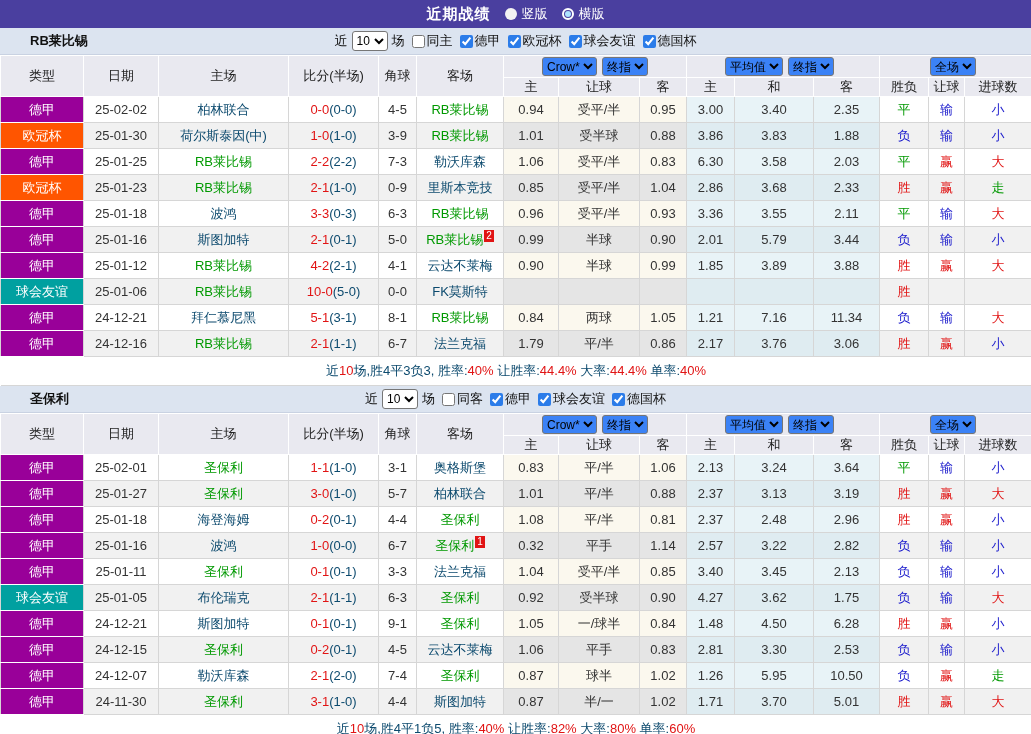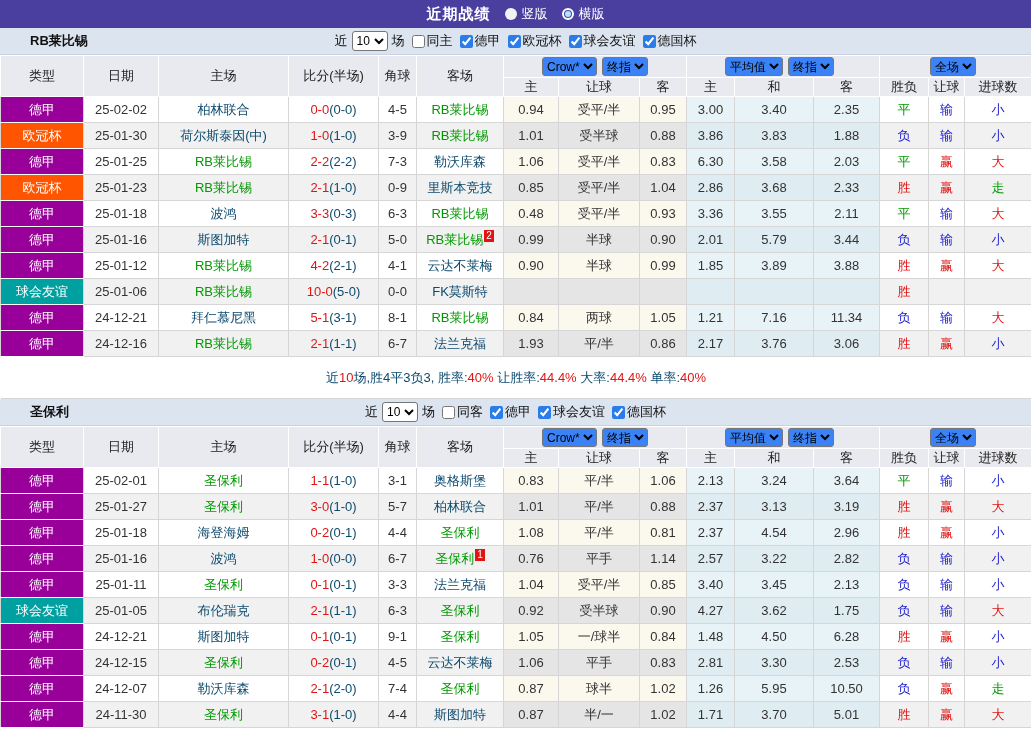--- a/index.html
+++ b/index.html
@@ -42,21 +42,21 @@
   tbody td.type.t-og { background:#ff5500; }
   tbody td.type.t-qy { background:#00a0a0; }
   tr.even td.type.t-dj { background:#990099; }
   tr.even td.type.t-og { background:#ff5500; }
   tr.even td.type.t-qy { background:#00a0a0; }
   .c-r { color:#e11414; }
   .c-b { color:#1a1acc; }
   .c-g { color:#009900; }
   .c-k { color:#0c4a6e; }
   .mark { display:inline-block; background:#e11414; color:#fff; font-size:10px; line-height:12px; padding:0 2px; margin-left:1px; vertical-align:super; }
-  tr.summary td { height:42px; background:#fff; font-size:13px; border-left:none; border-right:none; }
+  tr.summary td { height:29px; background:#fff; font-size:13px; border-left:none; border-right:none; }
 </style>
 </head>
 <body>
 
 <div class="topbar">
   <span class="title">近期战绩</span>
   <span class="radio-group">
     <span class="radio solid"></span>
     <span>竖版</span>
   </span>
@@ -199,21 +199,21 @@
             <td class="c-r">赢</td>
             <td class="c-g">走</td>
           </tr>
           <tr class="odd">
             <td class="type t-dj">德甲</td>
             <td>25-01-18</td>
             <td><span class="c-k">波鸿</span></td>
             <td><span class="c-r">3-3</span><span class="c-k">(0-3)</span></td>
             <td>6-3</td>
             <td><span class="c-g">RB莱比锡</span></td>
-            <td class="crow">0.48</td>
+            <td class="crow">0.96</td>
             <td class="crow">受平/半</td>
             <td class="crow">0.93</td>
             <td class="avgc">3.36</td>
             <td class="avgc">3.55</td>
             <td class="avgc">2.11</td>
             <td class="c-g">平</td>
             <td class="c-b">输</td>
             <td class="c-r">大</td>
           </tr>
           <tr class="even">
@@ -284,21 +284,21 @@
             <td class="c-b">输</td>
             <td class="c-r">大</td>
           </tr>
           <tr class="even">
             <td class="type t-dj">德甲</td>
             <td>24-12-16</td>
             <td><span class="c-g">RB莱比锡</span></td>
             <td><span class="c-r">2-1</span><span class="c-k">(1-1)</span></td>
             <td>6-7</td>
             <td><span class="c-k">法兰克福</span></td>
-            <td class="crow">1.93</td>
+            <td class="crow">1.79</td>
             <td class="crow">平/半</td>
             <td class="crow">0.86</td>
             <td class="avgc">2.17</td>
             <td class="avgc">3.76</td>
             <td class="avgc">3.06</td>
             <td class="c-r">胜</td>
             <td class="c-r">赢</td>
             <td class="c-b">小</td>
           </tr>
           <tr class="summary">
@@ -405,34 +405,34 @@
             <td class="type t-dj">德甲</td>
             <td>25-01-18</td>
             <td><span class="c-k">海登海姆</span></td>
             <td><span class="c-r">0-2</span><span class="c-k">(0-1)</span></td>
             <td>4-4</td>
             <td><span class="c-g">圣保利</span></td>
             <td class="crow">1.08</td>
             <td class="crow">平/半</td>
             <td class="crow">0.81</td>
             <td class="avgc">2.37</td>
-            <td class="avgc">4.54</td>
+            <td class="avgc">2.48</td>
             <td class="avgc">2.96</td>
             <td class="c-r">胜</td>
             <td class="c-r">赢</td>
             <td class="c-b">小</td>
           </tr>
           <tr class="even">
             <td class="type t-dj">德甲</td>
             <td>25-01-16</td>
             <td><span class="c-k">波鸿</span></td>
             <td><span class="c-r">1-0</span><span class="c-k">(0-0)</span></td>
             <td>6-7</td>
             <td><span class="c-g">圣保利</span><span class="mark">1</span></td>
-            <td class="crow">0.76</td>
+            <td class="crow">0.32</td>
             <td class="crow">平手</td>
             <td class="crow">1.14</td>
             <td class="avgc">2.57</td>
             <td class="avgc">3.22</td>
             <td class="avgc">2.82</td>
             <td class="c-b">负</td>
             <td class="c-b">输</td>
             <td class="c-b">小</td>
           </tr>
           <tr class="odd">

